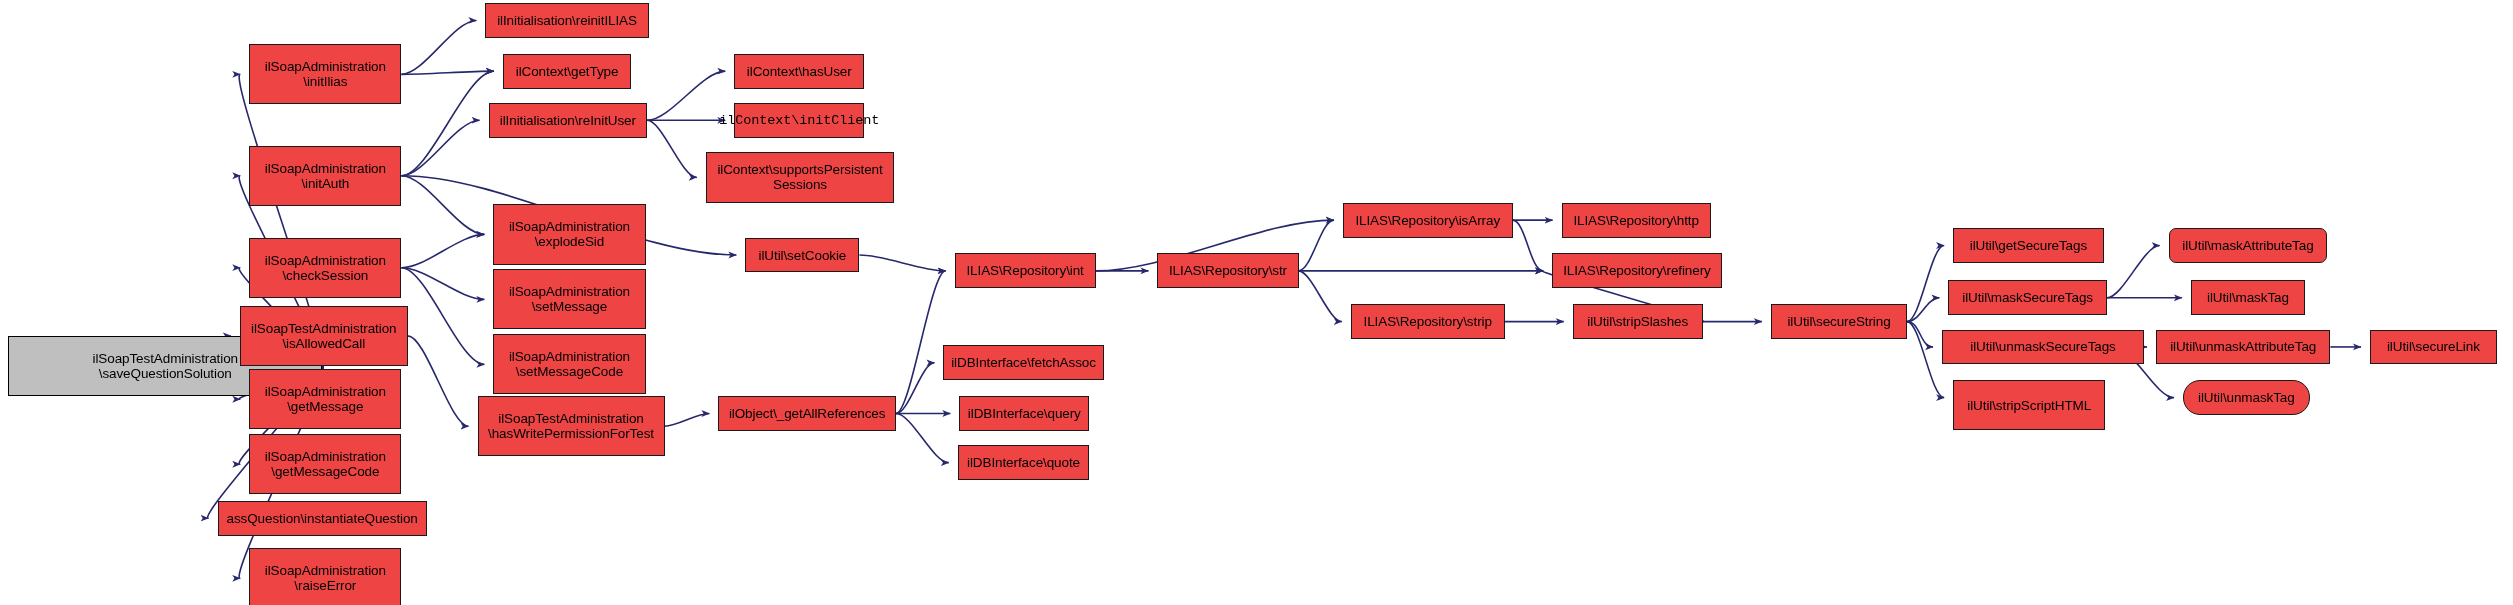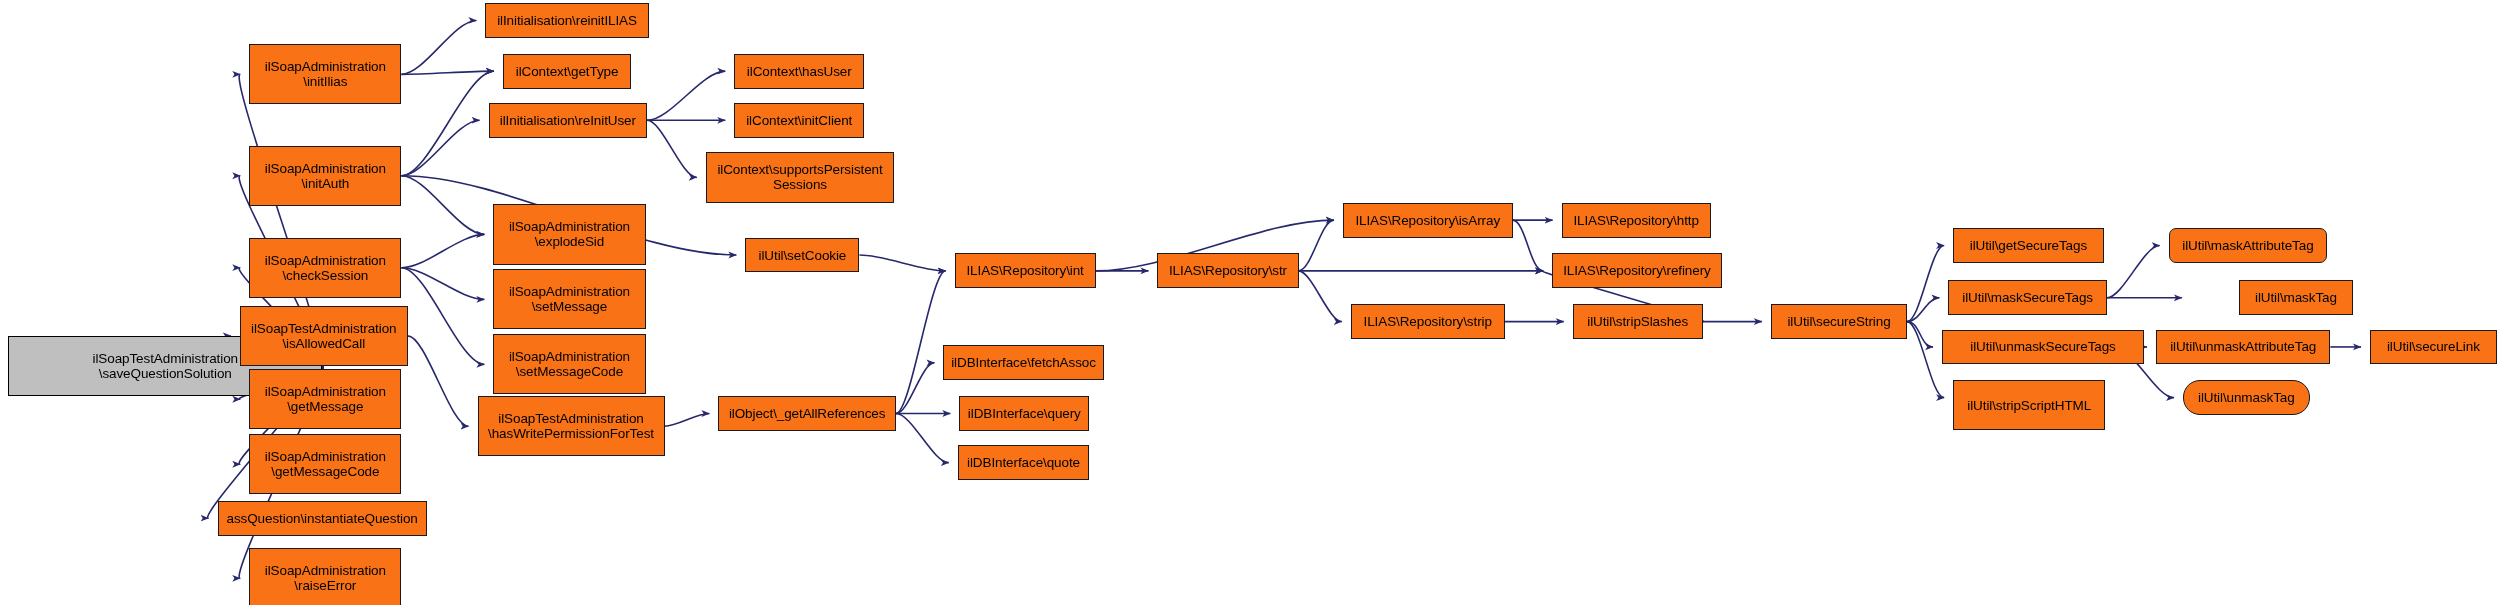--- a/index.html
+++ b/index.html
@@ -19,21 +19,21 @@
     position: absolute;
     left: 0; top: 0;
     width: 2513px;
     height: 605px;
     pointer-events: none;
   }
   .node {
     position: absolute;
     box-sizing: border-box;
     border: 1px solid #1a1a1a;
-    background: #f97316;
+    background: #ef4444;
     color: #000000;
     font-size: 13.5px;
     line-height: 15px;
     display: flex;
     align-items: center;
     justify-content: center;
     text-align: center;
     white-space: pre-line;
     letter-spacing: -0.1px;
   }
@@ -124,39 +124,39 @@
       <div class="node" style="left: 488.595px; top: 102.855px; width: 158.5px; height: 34.87px;">ilInitialisation\reInitUser</div>
       <div class="node" style="left: 493.35px; top: 204.295px; width: 152.16px; height: 60.23px;">ilSoapAdministration
 \explodeSid</div>
       <div class="node" style="left: 493.35px; top: 269.28px; width: 152.16px; height: 60.23px;">ilSoapAdministration
 \setMessage</div>
       <div class="node" style="left: 493.35px; top: 334.265px; width: 152.16px; height: 60.23px;">ilSoapAdministration
 \setMessageCode</div>
       <div class="node" style="left: 477.5px; top: 396.08px; width: 187.03px; height: 60.23px;">ilSoapTestAdministration
 \hasWritePermissionForTest</div>
       <div class="node" style="left: 734.27px; top: 53.72px; width: 129.97px; height: 34.87px;">ilContext\hasUser</div>
-      <div class="node" style="left: 734.27px; top: 102.855px; width: 129.97px; height: 34.87px;">ilContext\initClient</div>
+      <div class="node" style="left: 734.27px; top: 102.855px; width: 129.97px; height: 34.87px; font-family: Liberation Mono, monospace;">ilContext\initClient</div>
       <div class="node" style="left: 705.74px; top: 151.99px; width: 188.615px; height: 50.72px;">ilContext\supportsPersistent
 Sessions</div>
       <div class="node" style="left: 745.365px; top: 237.58px; width: 114.12px; height: 34.87px;">ilUtil\setCookie</div>
       <div class="node" style="left: 718.42px; top: 396.08px; width: 177.52px; height: 34.87px;">ilObject\_getAllReferences</div>
       <div class="node" style="left: 943.49px; top: 345.36px; width: 160.085px; height: 34.87px;">ilDBInterface\fetchAssoc</div>
       <div class="node" style="left: 959.34px; top: 396.08px; width: 129.97px; height: 34.87px;">ilDBInterface\query</div>
       <div class="node" style="left: 957.755px; top: 445.215px; width: 131.555px; height: 34.87px;">ilDBInterface\quote</div>
       <div class="node" style="left: 954.585px; top: 253.43px; width: 141.065px; height: 34.87px;">ILIAS\Repository\int</div>
       <div class="node" style="left: 1157.46px; top: 253.43px; width: 141.065px; height: 34.87px;">ILIAS\Repository\str</div>
       <div class="node" style="left: 1342.91px; top: 202.71px; width: 169.595px; height: 34.87px;">ILIAS\Repository\isArray</div>
       <div class="node" style="left: 1561.64px; top: 202.71px; width: 148.99px; height: 34.87px; text-align: center;">ILIAS\Repository\http</div>
       <div class="node" style="left: 1350.84px; top: 304.15px; width: 153.745px; height: 34.87px;">ILIAS\Repository\strip</div>
       <div class="node" style="left: 1552.13px; top: 253.43px; width: 169.595px; height: 34.87px; text-align: right;">ILIAS\Repository\refinery</div>
       <div class="node" style="left: 1572.73px; top: 304.15px; width: 129.97px; height: 34.87px;">ilUtil\stripSlashes</div>
       <div class="node" style="left: 1770.86px; top: 304.15px; width: 136.31px; height: 34.87px;">ilUtil\secureString</div>
       <div class="node" style="left: 1953.13px; top: 228.07px; width: 150.575px; height: 34.87px;">ilUtil\getSecureTags</div>
       <div class="node" style="left: 1948.38px; top: 280.375px; width: 158.5px; height: 34.87px;">ilUtil\maskSecureTags</div>
       <div class="node" style="left: 1942.04px; top: 329.51px; width: 202px; height: 34.87px;">ilUtil\unmaskSecureTags</div>
       <div class="node" style="left: 1953.13px; top: 380.23px; width: 152.16px; height: 50px;">ilUtil\stripScriptHTML</div>
       <div class="node" style="left: 2168.7px; top: 228.07px; width: 158.5px; height: 34.87px; border-radius: 7px;">ilUtil\maskAttributeTag</div>
-      <div class="node" style="left: 2190.88px; top: 280.375px; width: 114.12px; height: 34.87px; margin-left: 48px;">ilUtil\maskTag</div>
+      <div class="node" style="left: 2190.88px; top: 280.375px; width: 114.12px; height: 34.87px;">ilUtil\maskTag</div>
       <div class="node" style="left: 2156.01px; top: 329.51px; width: 174.35px; height: 34.87px;">ilUtil\unmaskAttributeTag</div>
       <div class="node" style="left: 2182.96px; top: 380.23px; width: 126.8px; height: 34.87px; border-radius: 17px;">ilUtil\unmaskTag</div>
       <div class="node" style="left: 2369.99px; top: 329.51px; width: 126.8px; height: 34.87px;">ilUtil\secureLink</div>
     </div>
 </div>
 
 </body></html>

